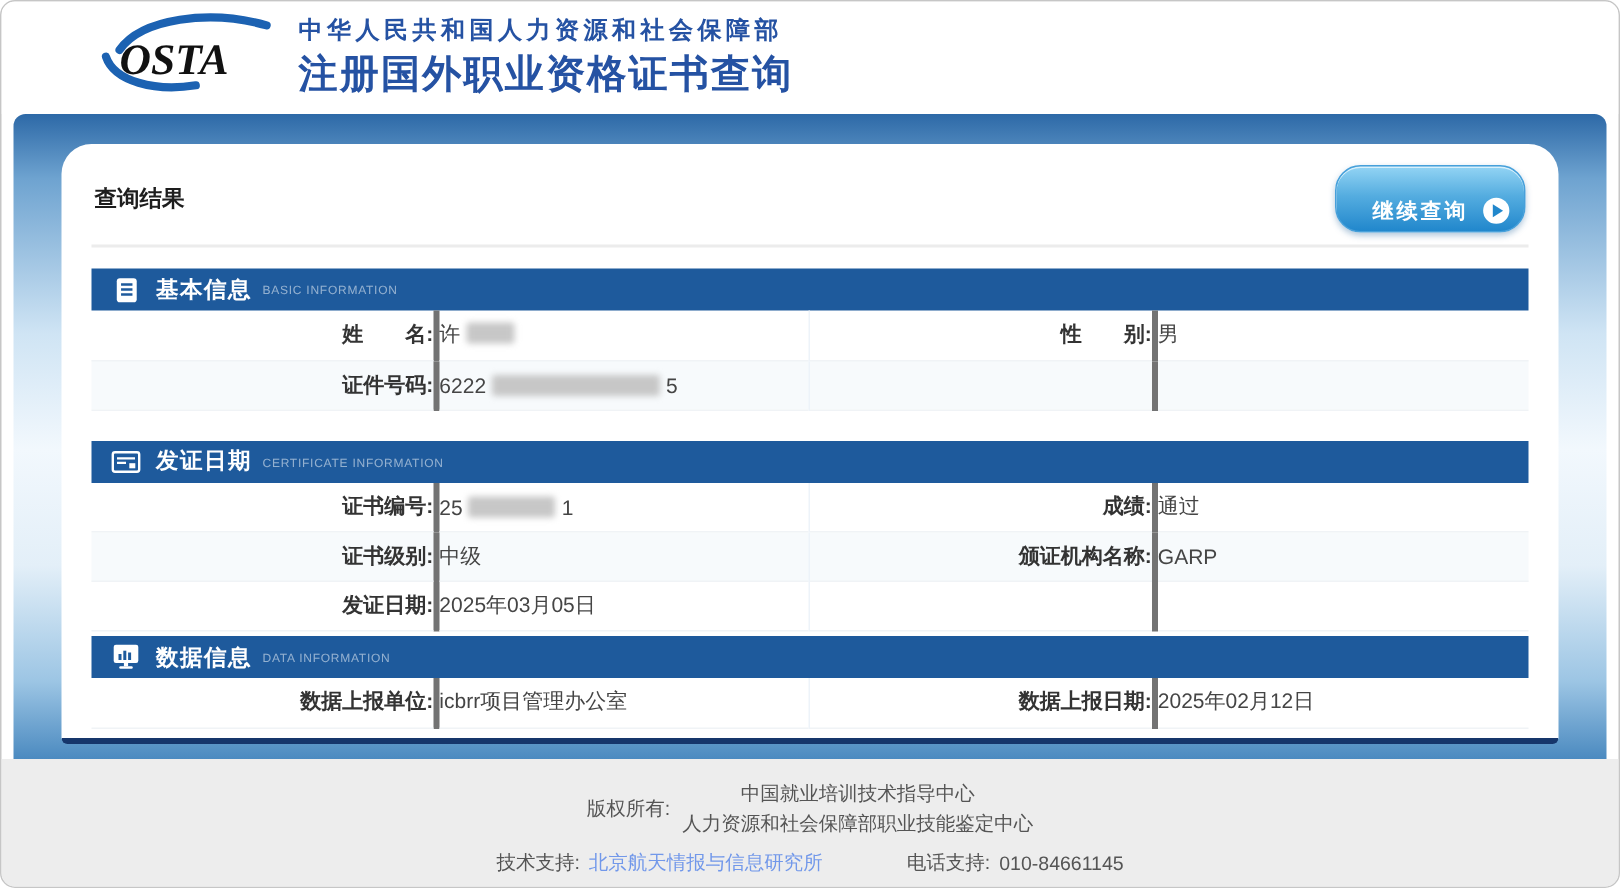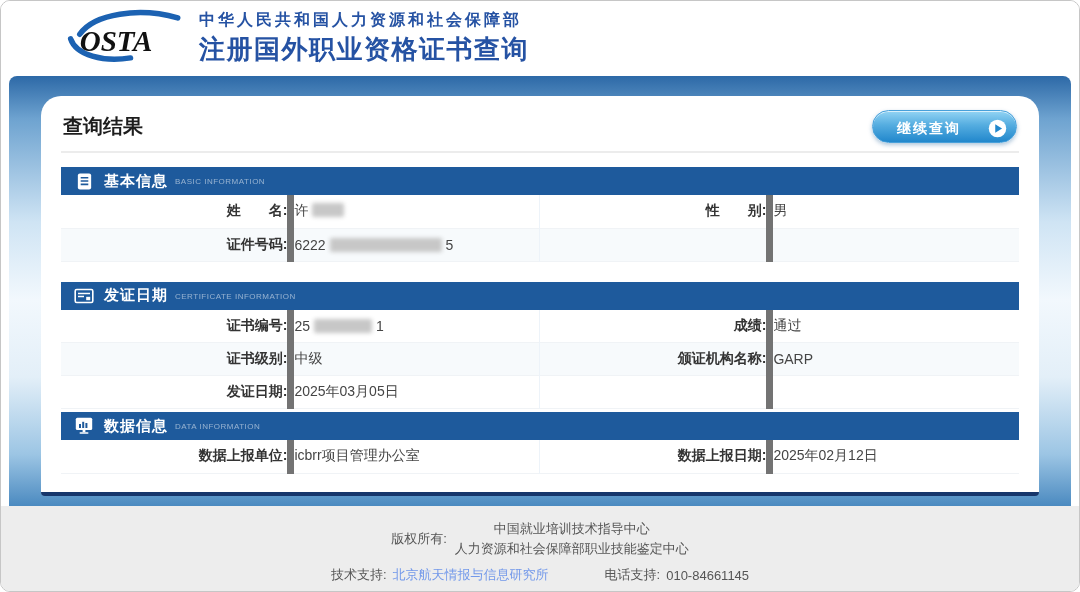--- a/index.html
+++ b/index.html
@@ -31,44 +31,44 @@
   .panel {
     background:#fff;
     height:400px;
     border-radius:20px 20px 4px 4px;
     border-bottom:4px solid #16366b;
     padding:12px 20px 0;
     overflow:hidden;
   }
 
   .results-bar { display:flex; justify-content:space-between; align-items:center; border-bottom:2px solid #ececec; padding:2px 2px 8px; }
-  .results-title { font-size:20px; font-weight:bold; color:#1d1d1d; }
+  .results-title { font-size:15px; font-weight:bold; color:#1d1d1d; }
   .btn-continue {
-    display:flex; align-items:center; gap:27px;
+    display:flex; align-items:center; gap:9px;
     background:linear-gradient(180deg,#93d4f4 0%,#55ade0 45%,#2187cc 100%);
     border:1px solid #47a0da;
     color:#fff; font-weight:bold; font-size:14px; letter-spacing:2px;
-    padding:8px 9px 4px 24px; border-radius:17px;
+    padding:20px 9px 4px 24px; border-radius:17px;
     box-shadow:0 2px 4px rgba(20,90,150,.35), inset 0 1px 0 rgba(255,255,255,.65);
     cursor:pointer;
   }
 
   .section { margin-top:14px; }
   .section.tight { margin-top:3px; }
   .section.gap { margin-top:20px; }
   .section-header { background:#1e5a9c; height:28px; display:flex; align-items:center; padding:0 13px; }
   .sec-icon { width:20px; height:20px; display:flex; align-items:center; justify-content:center; }
   .section-title { color:#fff; font-size:15px; font-weight:bold; margin-left:10px; letter-spacing:1px; }
   .section-subtitle { color:rgba(255,255,255,.52); font-size:8px; margin-left:7px; margin-top:1px; letter-spacing:.5px; }
 
   table.info { width:100%; border-collapse:collapse; table-layout:fixed; font-size:14px; border-bottom:1px solid #d8e6f2; }
   table.info tr { border-bottom:1px solid #f0f3f6; }
   table.info tr:nth-child(even) { background:#f7fafc; }
   table.info td { height:33px; padding:0; }
-  td.lbl { width:24%; text-align:right; padding-right:13px; font-weight:bold; color:#333; border-right:7px solid #737373; }
+  td.lbl { width:24%; text-align:right; padding-right:13px; font-weight:bold; color:#333; border-right:4px solid #737373; }
   td.val { width:26%; text-align:left; padding-left:13px; color:#454545; border-right:1px solid #edf3f9; }
   td.last { border-right:none; }
 
   .redact { display:inline-block; height:14px; background:#c7c7c7; border-radius:2px; filter:blur(2px); vertical-align:-2px; margin:0 4px; }
   .w32 { width:32px; }
   .w58 { width:58px; }
   .w112 { width:112px; }
 
   
   .footer { height:97px; background:#ededed; padding-top:13px; font-size:13px; color:#555; }

